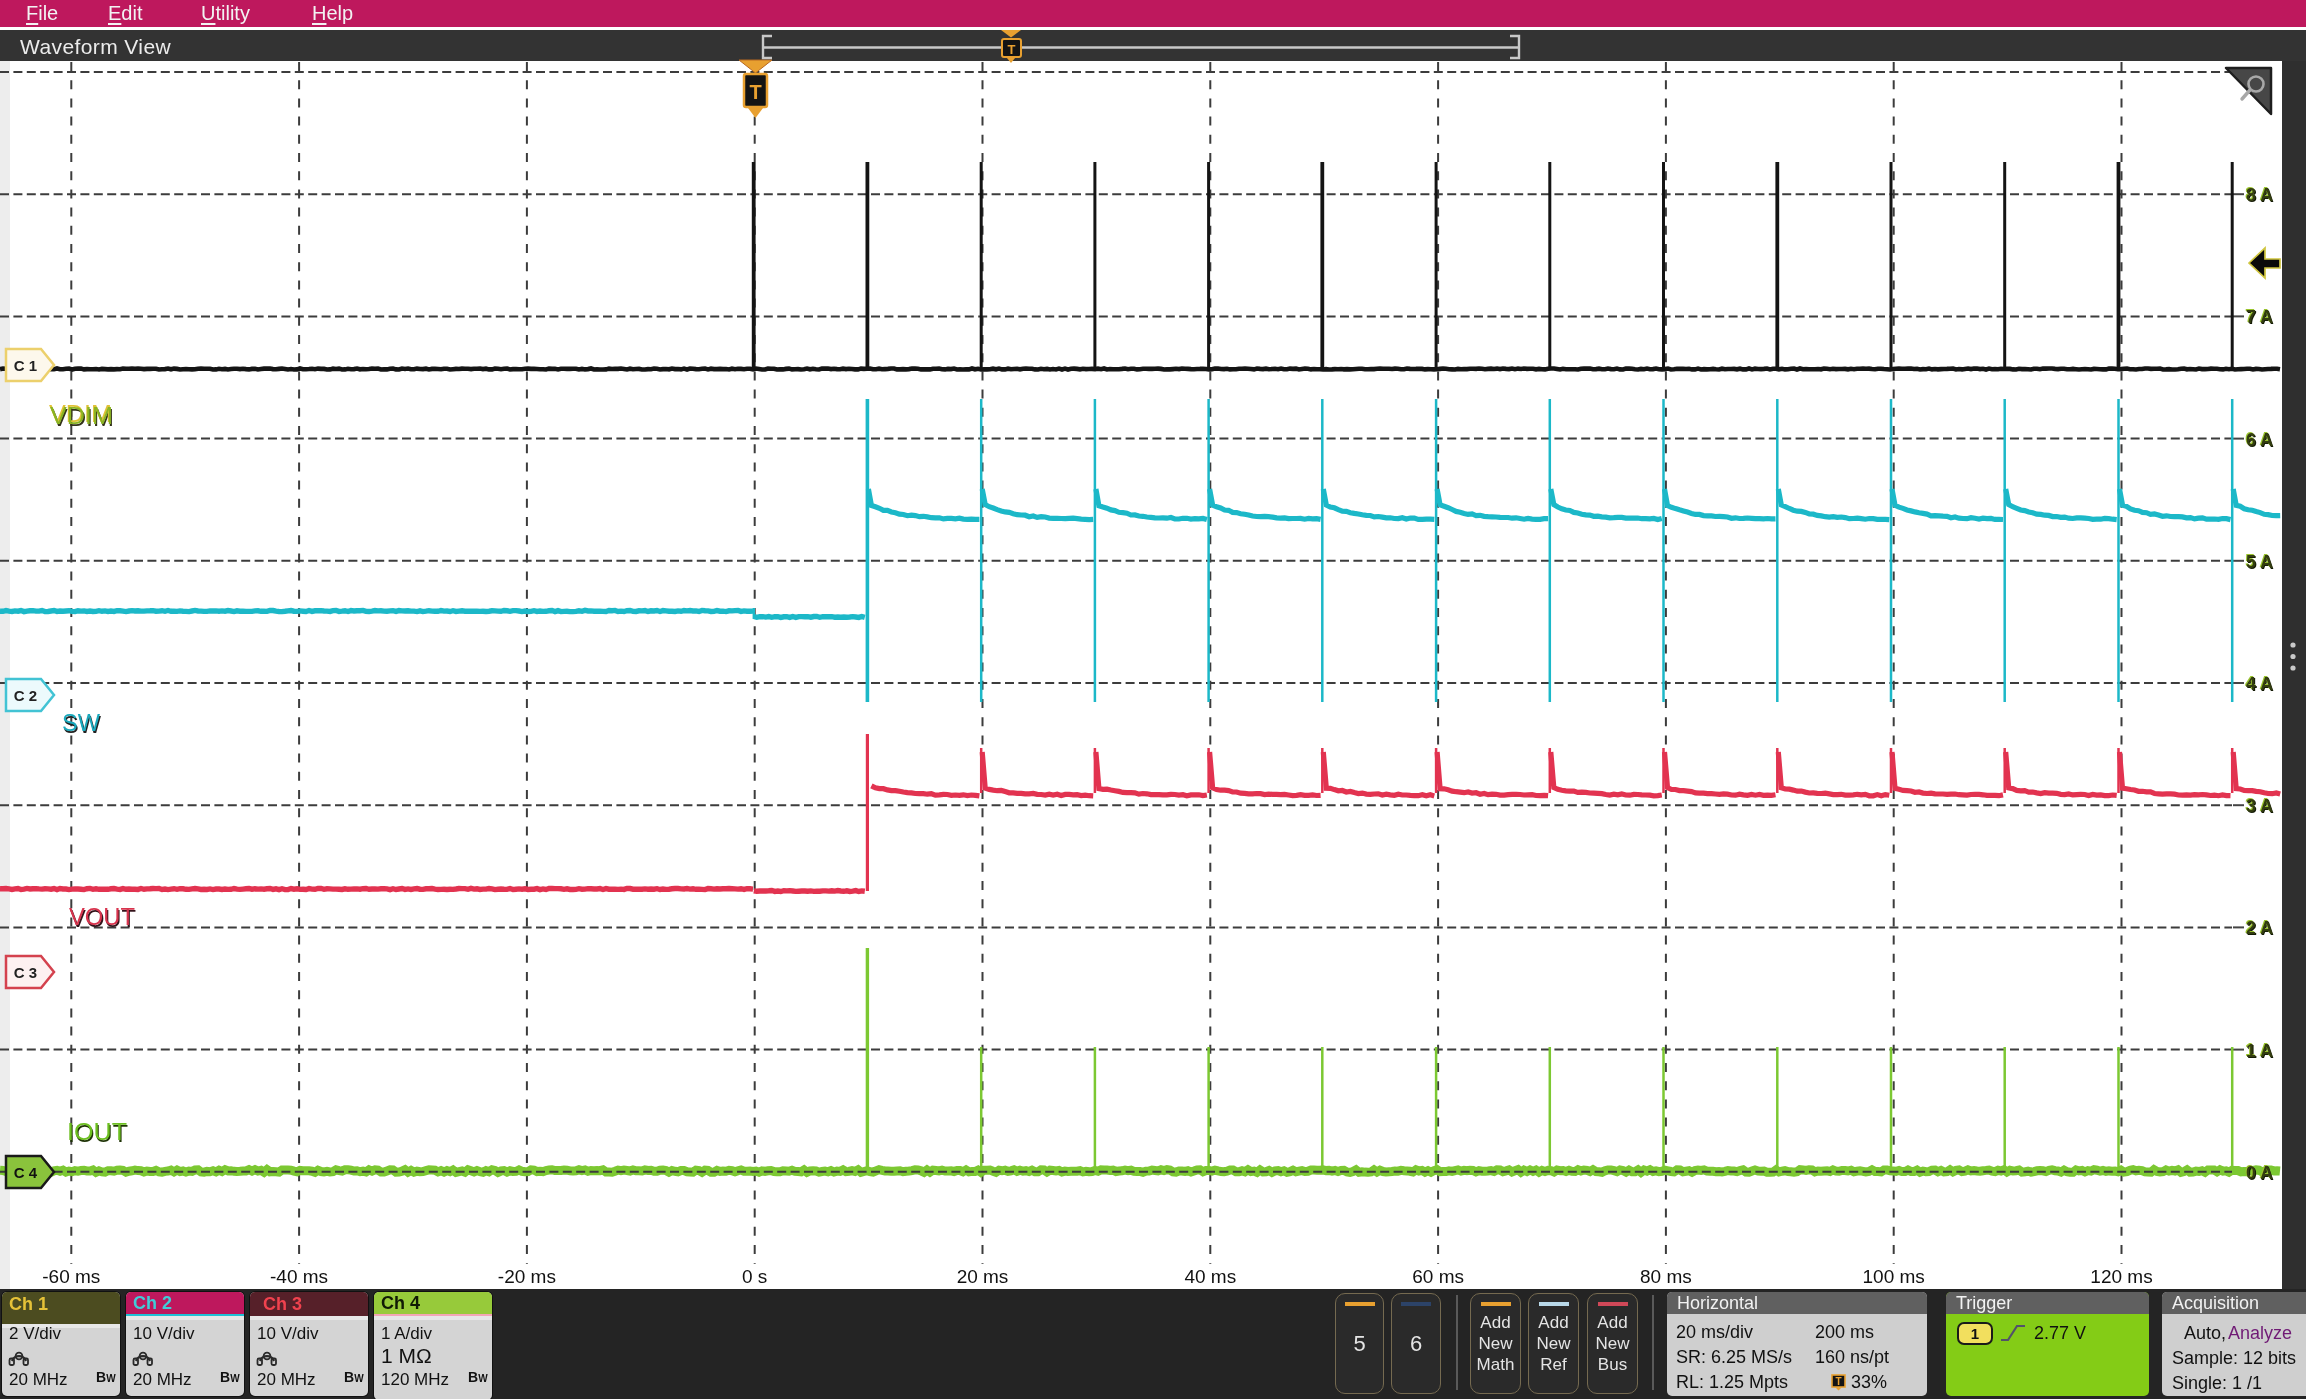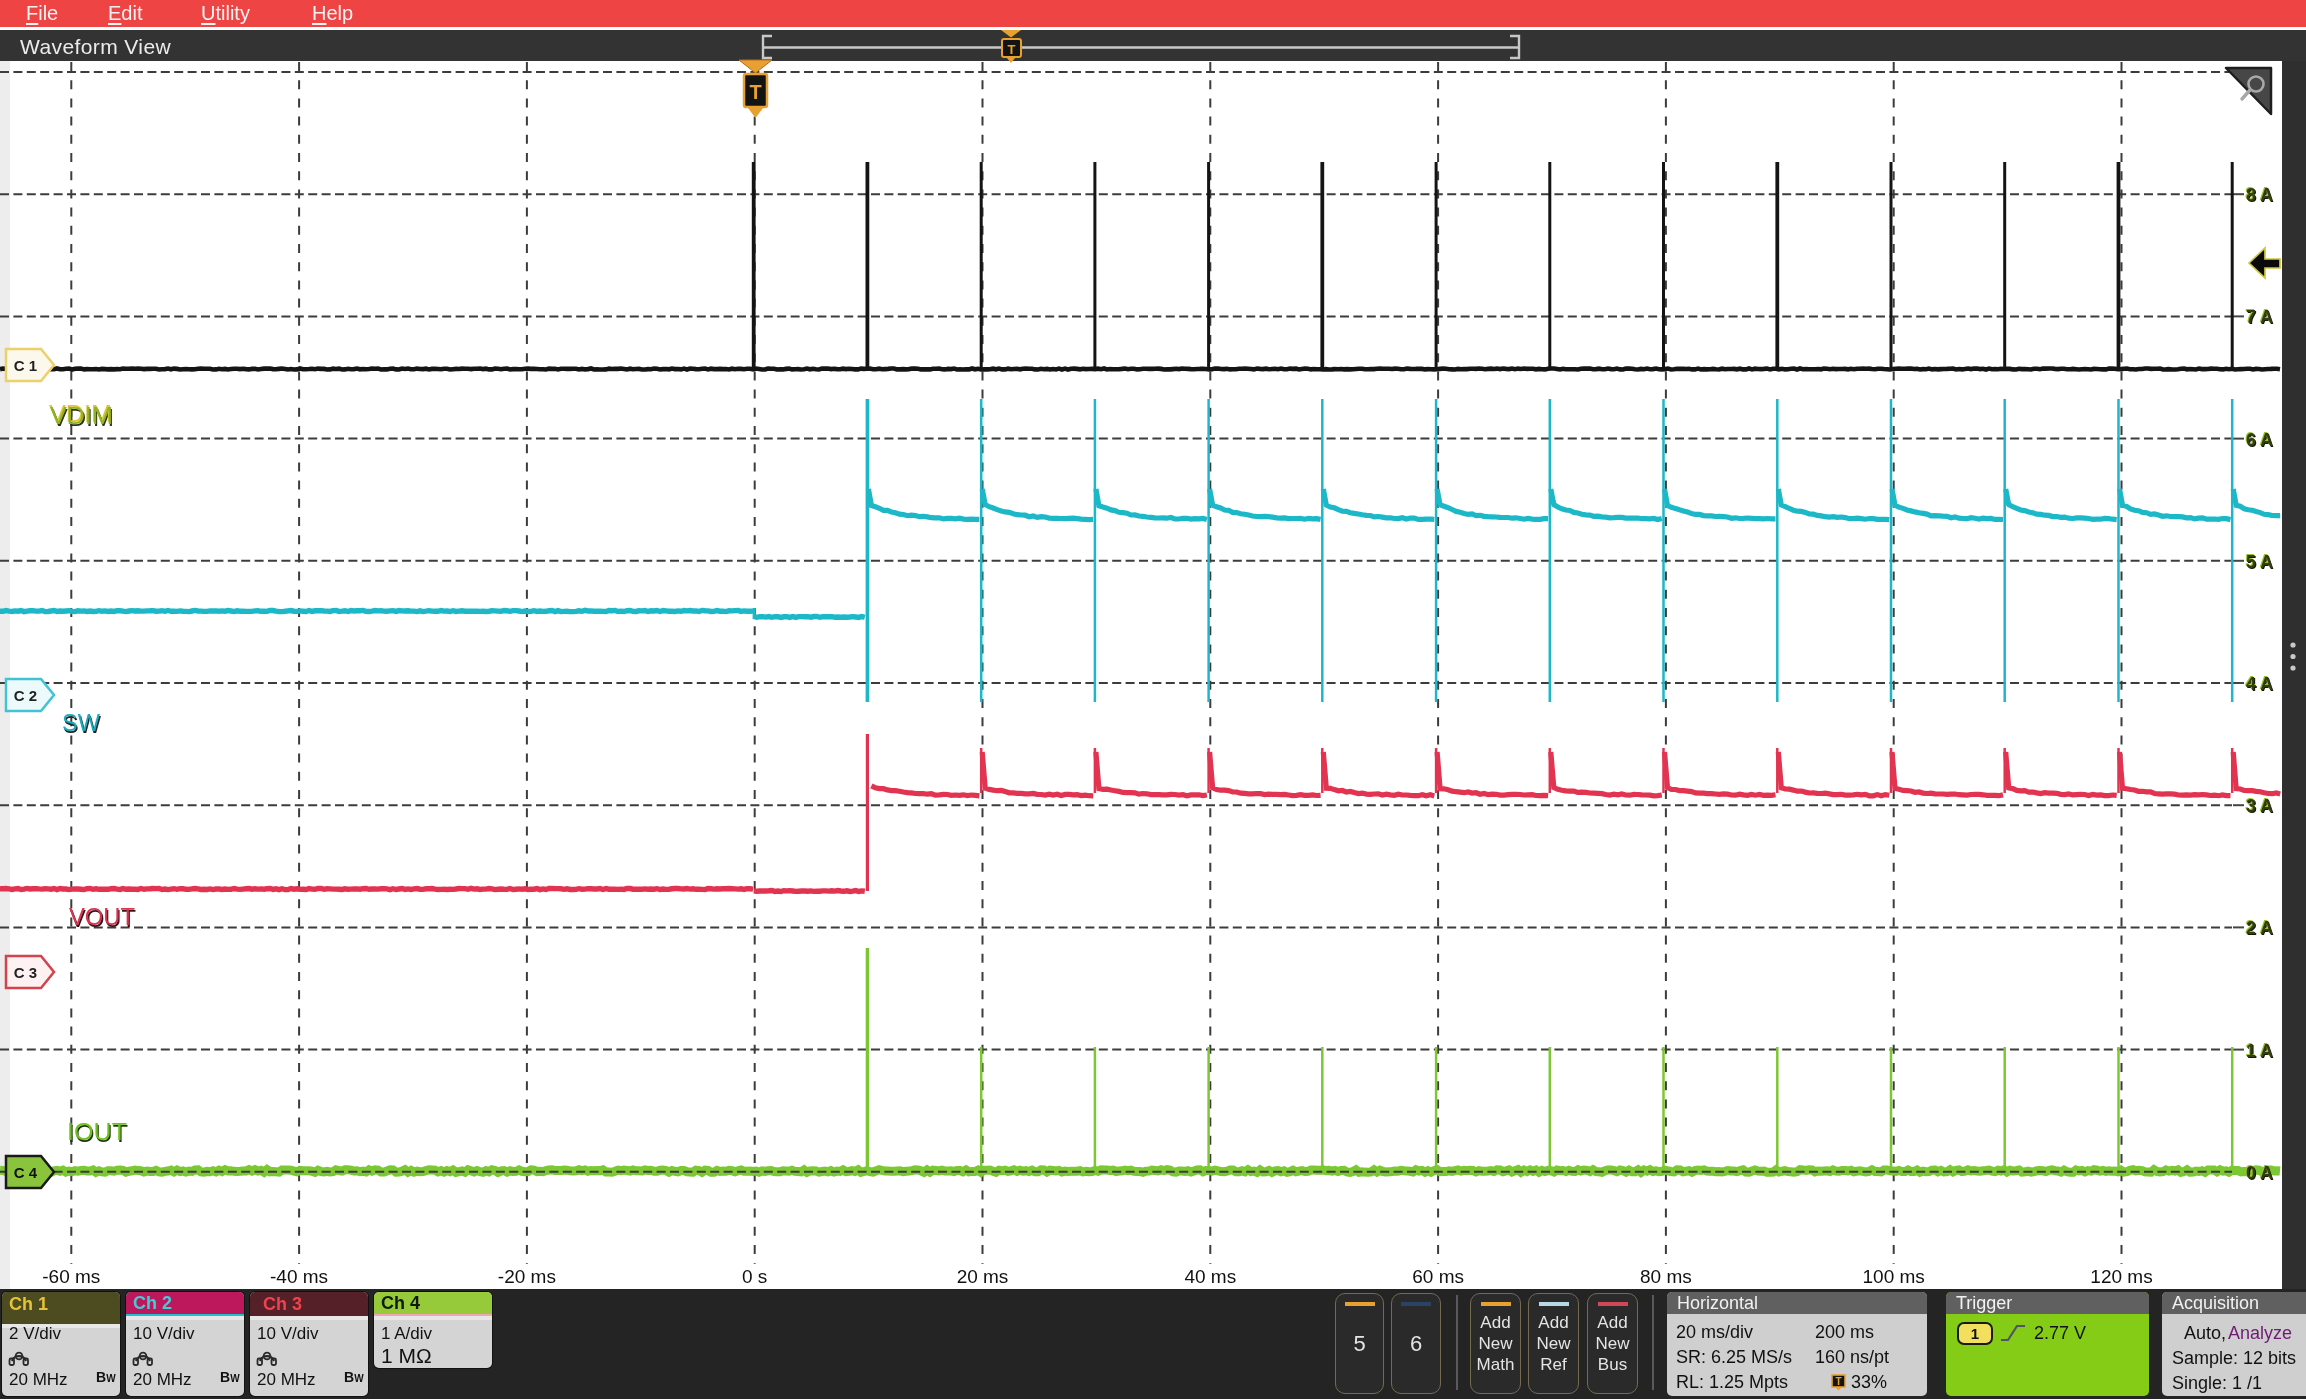--- a/index.html
+++ b/index.html
@@ -1,16 +1,16 @@
 <!DOCTYPE html>
 <html><head><meta charset="utf-8">
 <style>
 html,body{margin:0;padding:0;background:#fff;}
 body{width:2306px;height:1399px;position:relative;overflow:hidden;font-family:"Liberation Sans",sans-serif;-webkit-font-smoothing:antialiased;}
-.menu{position:absolute;left:0;top:0;width:100%;height:27px;background:#ef4444;color:#f2f2f2;font-size:20px;}
+.menu{position:absolute;left:0;top:0;width:100%;height:27px;background:#be185d;color:#f2f2f2;font-size:20px;}
 .menu span{position:absolute;top:2px;}
 .menu u{text-decoration:underline;text-underline-offset:3px;}
 .tbar{position:absolute;left:0;top:30px;width:100%;height:31px;background:#333333;color:#ececec;font-size:21px;letter-spacing:0.4px;}
 .bbar{position:absolute;left:0;top:1289px;width:100%;height:110px;background:#242424;}
 </style></head>
 <body>
 <div class="menu">
   <span style="left:26px;"><u>F</u>ile</span>
   <span style="left:108px;"><u>E</u>dit</span>
   <span style="left:201px;"><u>U</u>tility</span>
@@ -59,21 +59,21 @@
         <path d="M4,13 A7.5,7.5 0 0 1 18,13" fill="none" stroke="#2a2a2a" stroke-width="2.2"></path>
         <rect x="1.5" y="10.5" width="4.5" height="6.5" rx="1.5" fill="none" stroke="#2a2a2a" stroke-width="1.8"></rect>
         <rect x="15.5" y="10.5" width="4.5" height="6.5" rx="1.5" fill="none" stroke="#2a2a2a" stroke-width="1.8"></rect>
         <circle cx="11" cy="8" r="3.4" fill="none" stroke="#2a2a2a" stroke-width="1.8"></circle>
       </svg></div>
     <div style="position:absolute;left:7px;top:78px;font-size:17px;color:#111;">20 MHz</div>
     <div style="position:absolute;top:76px;left:0;width:118px;">
       <span style="position:absolute;left:94px;font-weight:bold;color:#111;"><span style="font-size:14px;">B</span><span style="font-size:10px;">W</span></span>
     </div>
   </div>
-<div style="position:absolute;left:374px;top:1292px;width:118px;height:76px;border-radius:5px;overflow:hidden;background:#d4d4d4;box-shadow:0 0 0 1px #111;">
+<div style="position:absolute;left:374px;top:1292px;width:118px;height:108px;border-radius:5px;overflow:hidden;background:#d4d4d4;box-shadow:0 0 0 1px #111;">
     <div style="height:22px;background:#97ca3a;color:#101a05;font-size:18px;font-weight:bold;line-height:22px;padding-left:7px;">Ch 4</div>
     <div style="height:2px;background:#f2a6b4;"></div>
     <div style="height:4px;background:#e7e7e7;"></div>
     <div style="position:absolute;left:7px;top:32px;font-size:17px;color:#111;">1 A/div</div>
     <div style="position:absolute;left:7px;top:52px;font-size:21px;color:#111;text-align:right;">1 MΩ</div>
     <div style="position:absolute;left:7px;top:78px;font-size:17px;color:#111;">120 MHz</div>
     <div style="position:absolute;top:76px;left:0;width:118px;">
       <span style="position:absolute;left:94px;font-weight:bold;color:#111;"><span style="font-size:14px;">B</span><span style="font-size:10px;">W</span></span>
     </div>
   </div>

